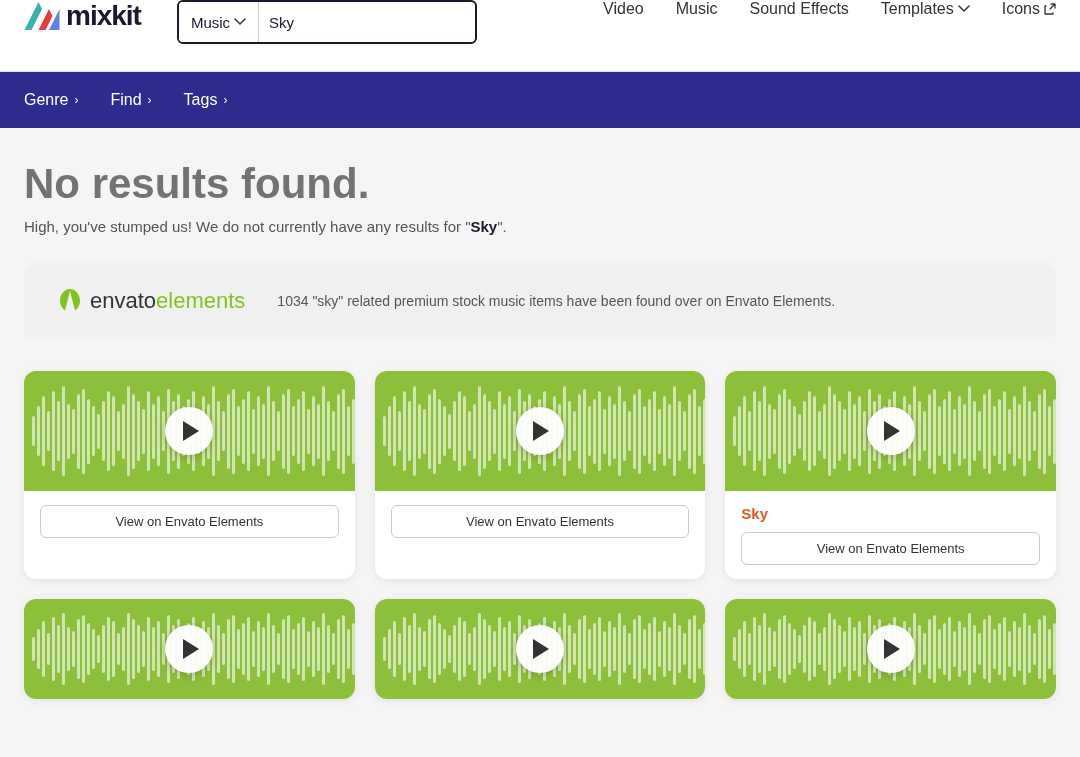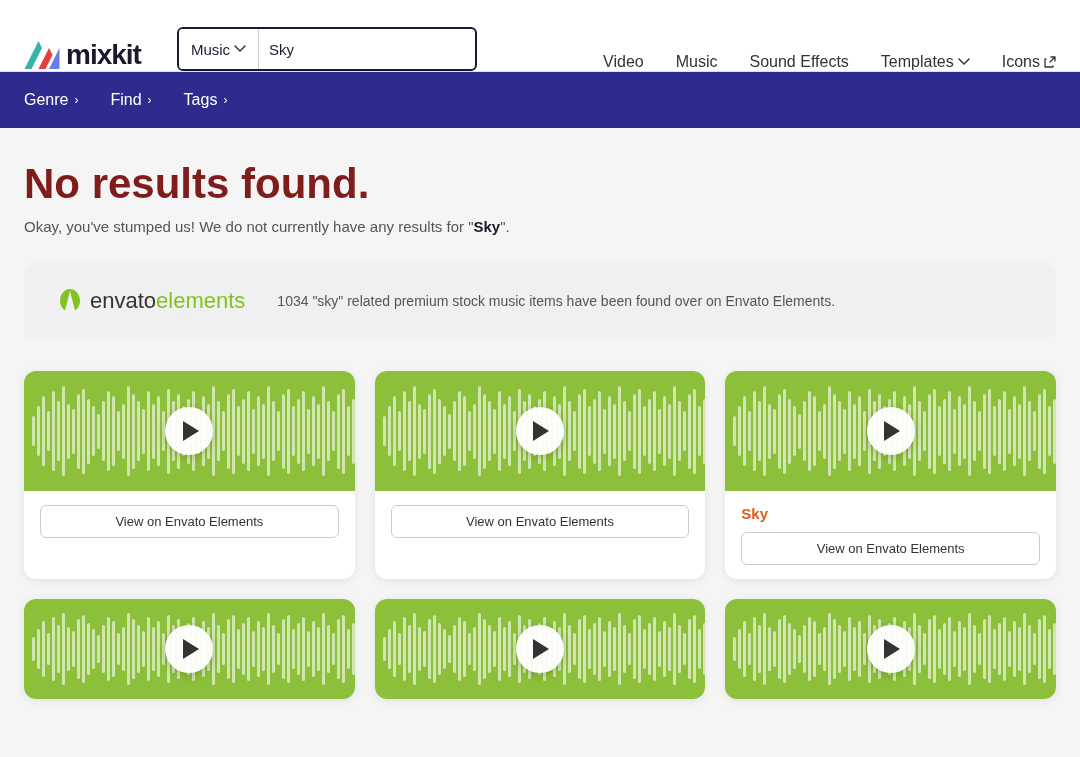--- a/index.html
+++ b/index.html
@@ -3,21 +3,21 @@
   <meta charset="utf-8">
   <style>
     * { margin: 0; padding: 0; box-sizing: border-box; }
     body { font-family: -apple-system, BlinkMacSystemFont, 'Segoe UI', sans-serif; background: #f5f5f5; }
 
     
     .header {
       background: #fff;
       border-bottom: 1px solid #e0e0e0;
       display: flex;
-      align-items: flex-end;
+      align-items: flex-start;
       padding: 0 24px;
       height: 72px;
       gap: 20px;
       position: relative;
       z-index: 10;
     }
 
     .logo {
       display: flex;
       align-items: center;
@@ -140,21 +140,21 @@
     
     .main {
       padding: 32px 24px;
       max-width: 1080px;
       margin: 0 auto;
     }
 
     .no-results-title {
       font-size: 42px;
       font-weight: 700;
-      color: #7f1d1d;
+      color: #737373;
       margin-bottom: 10px;
     }
 
     .no-results-subtitle {
       font-size: 15px;
       color: #555;
       margin-bottom: 28px;
     }
 
     .no-results-subtitle em {
@@ -376,21 +376,21 @@
   </a>
   <a class="sub-nav-item" href="#">
     <span>Tags</span>
     <span class="chevron">›</span>
   </a>
 </div>
 
 <div class="main">
   <h1 class="no-results-title">No results found.</h1>
   <p class="no-results-subtitle">
-    <span>Okay, you've stumped us! We do not currently have any results for "</span><em>Sky</em><span>".</span>
+    <span>High, you've stumped us! We do not currently have any results for "</span><em>Sky</em><span>".</span>
   </p>
 
   <div class="envato-banner">
     <div class="envato-logo">
       <svg class="envato-leaf" viewBox="0 0 28 28" fill="none">
         <path d="M14 2C8 2 4 8 4 14c0 4 2 7.5 5 9.5L14 4l5 19.5c3-2 5-5.5 5-9.5 0-6-4-12-10-12z" fill="#82c41f"></path>
       </svg>
       <span style="font-size:22px;font-weight:400;color:#333;">
         <span>envato</span><span style="color:#82c41f;">elements</span>
       </span>

